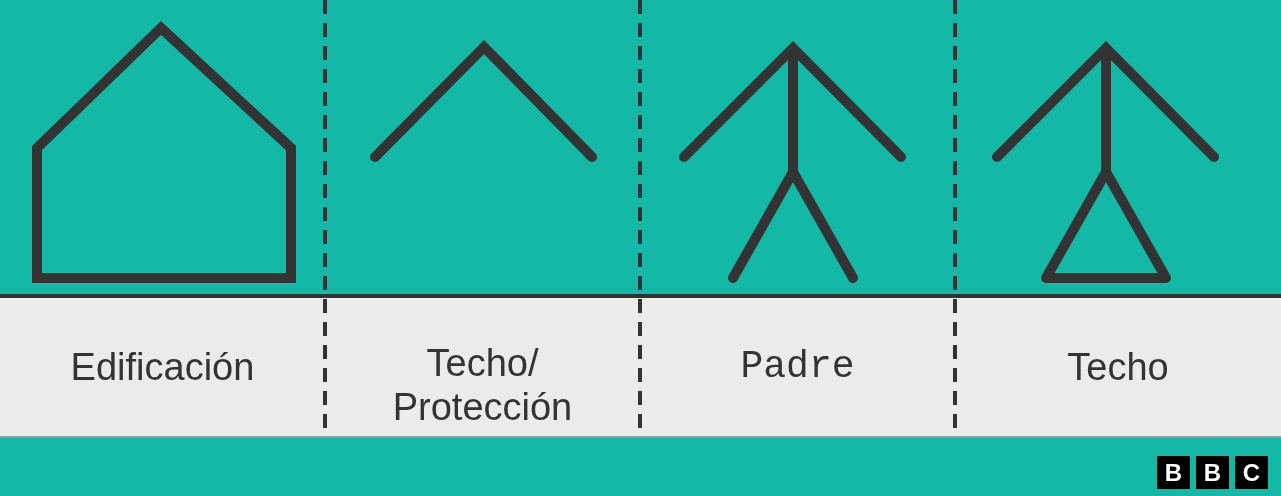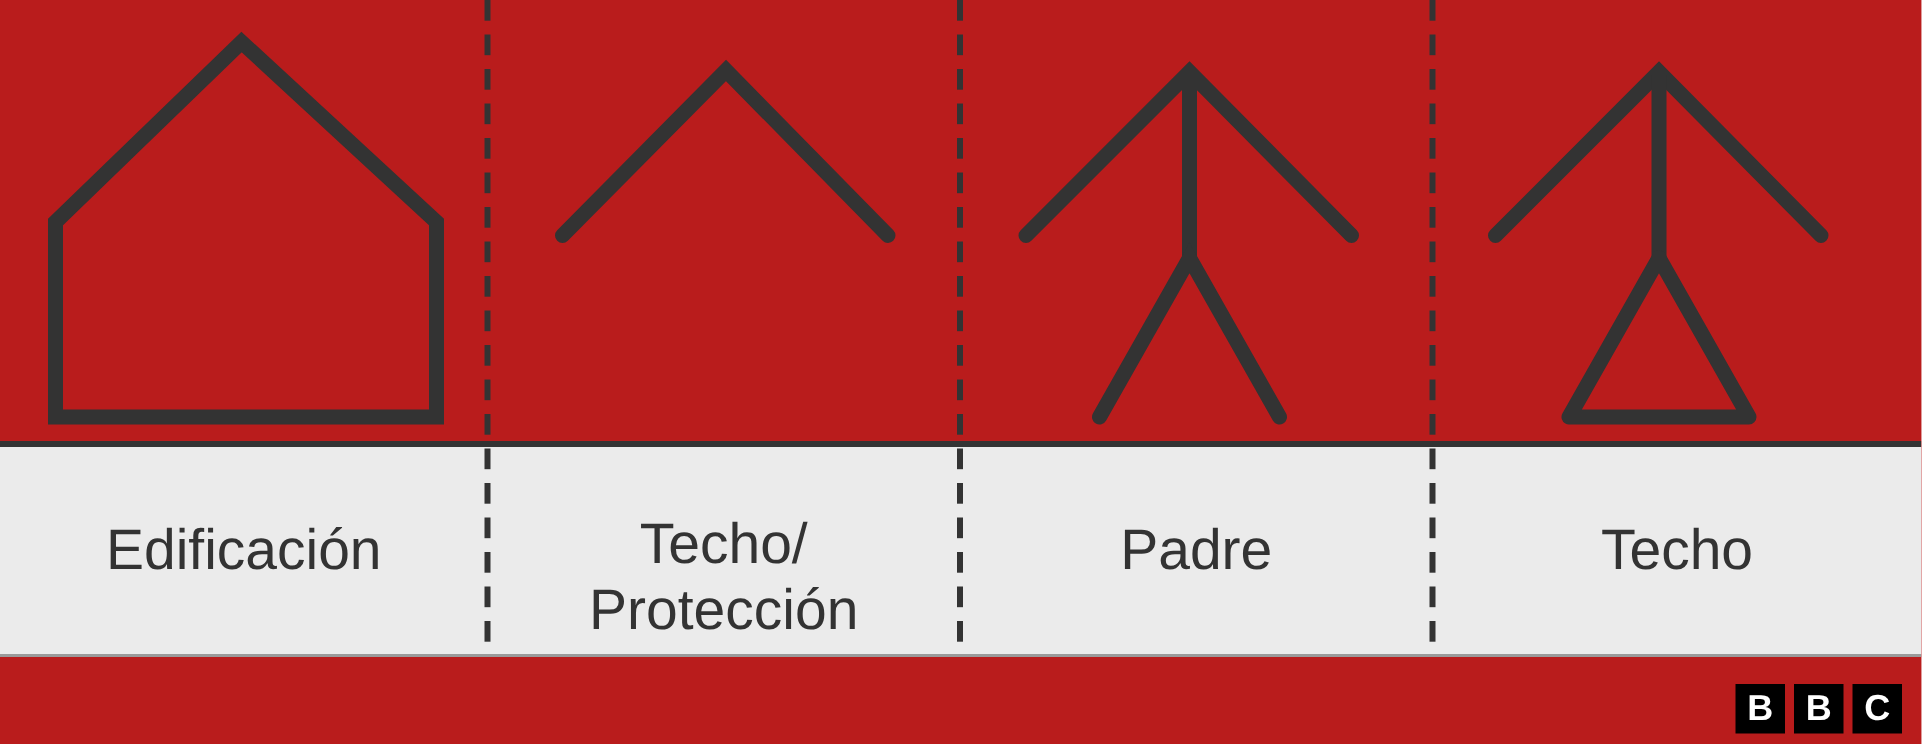--- a/index.html
+++ b/index.html
@@ -7,21 +7,21 @@
     padding: 0;
     background: #ffffff;
   }
   body {
     font-family: "Liberation Sans", sans-serif;
   }
   #stage {
     position: relative;
     width: 1281px;
     height: 496px;
-    background: #b91c1c;
+    background: #14b8a6;
     overflow: hidden;
   }
 
   
   #icon-strip {
     position: absolute;
     left: 0;
     top: 0;
     width: 1281px;
     height: 295px;
@@ -68,21 +68,21 @@
     color: #333333;
     font-size: 38px;
     line-height: 1.16;
     font-weight: 400;
     white-space: pre-line;
     box-sizing: border-box;
     padding: 0 6px;
   }
   .cell-1 { width: 325px; }
   .cell-2 { width: 315px; margin-top: 36px; }
-  .cell-3 { width: 315px; }
+  .cell-3 { width: 315px; font-family: Liberation Mono, monospace; }
   .cell-4 { width: 326px; }
 
   
   .dashed-sep {
     position: absolute;
     top: 0;
     width: 4px;
     height: 436px;
     background-image: linear-gradient(
       to bottom,

